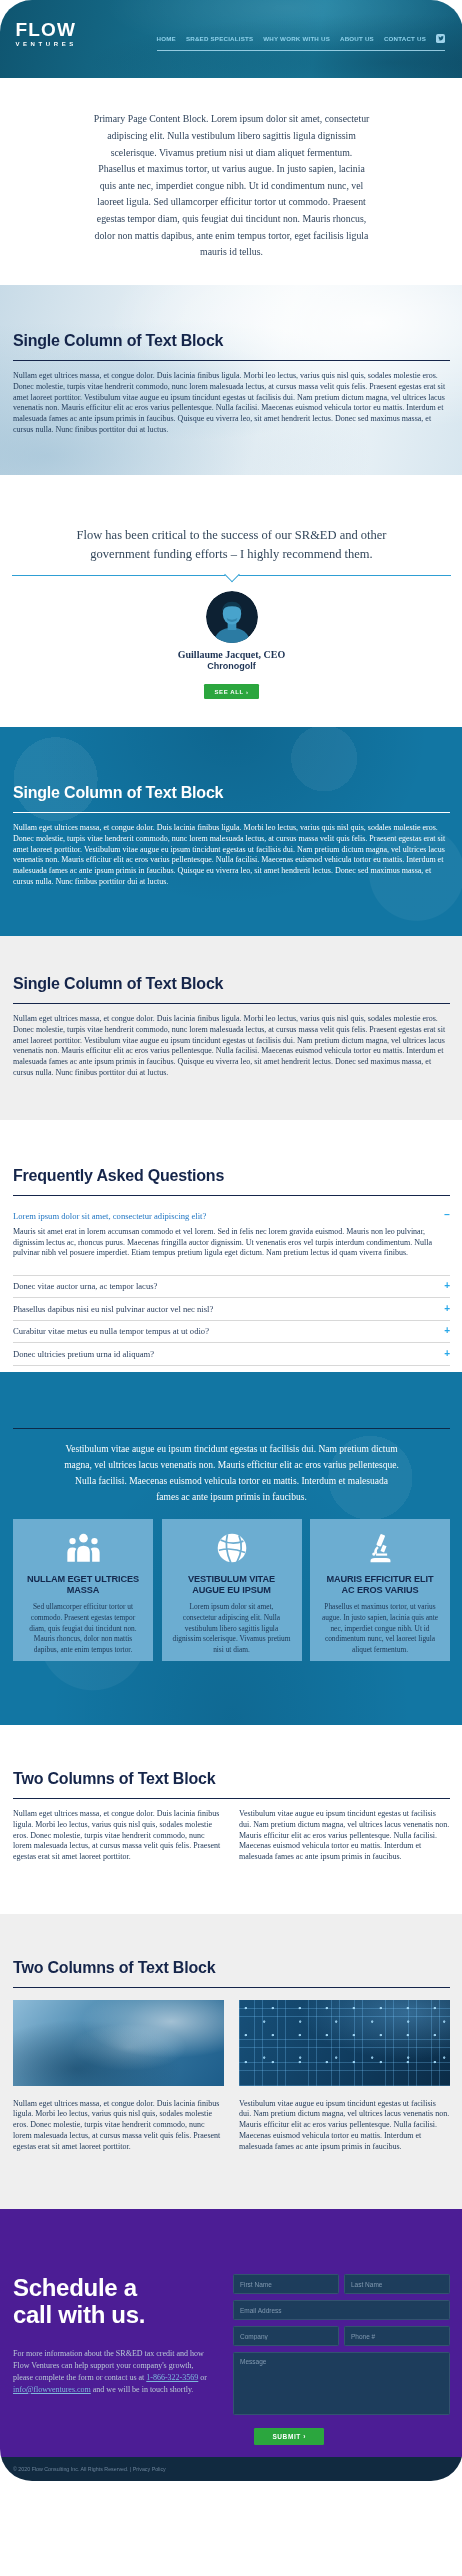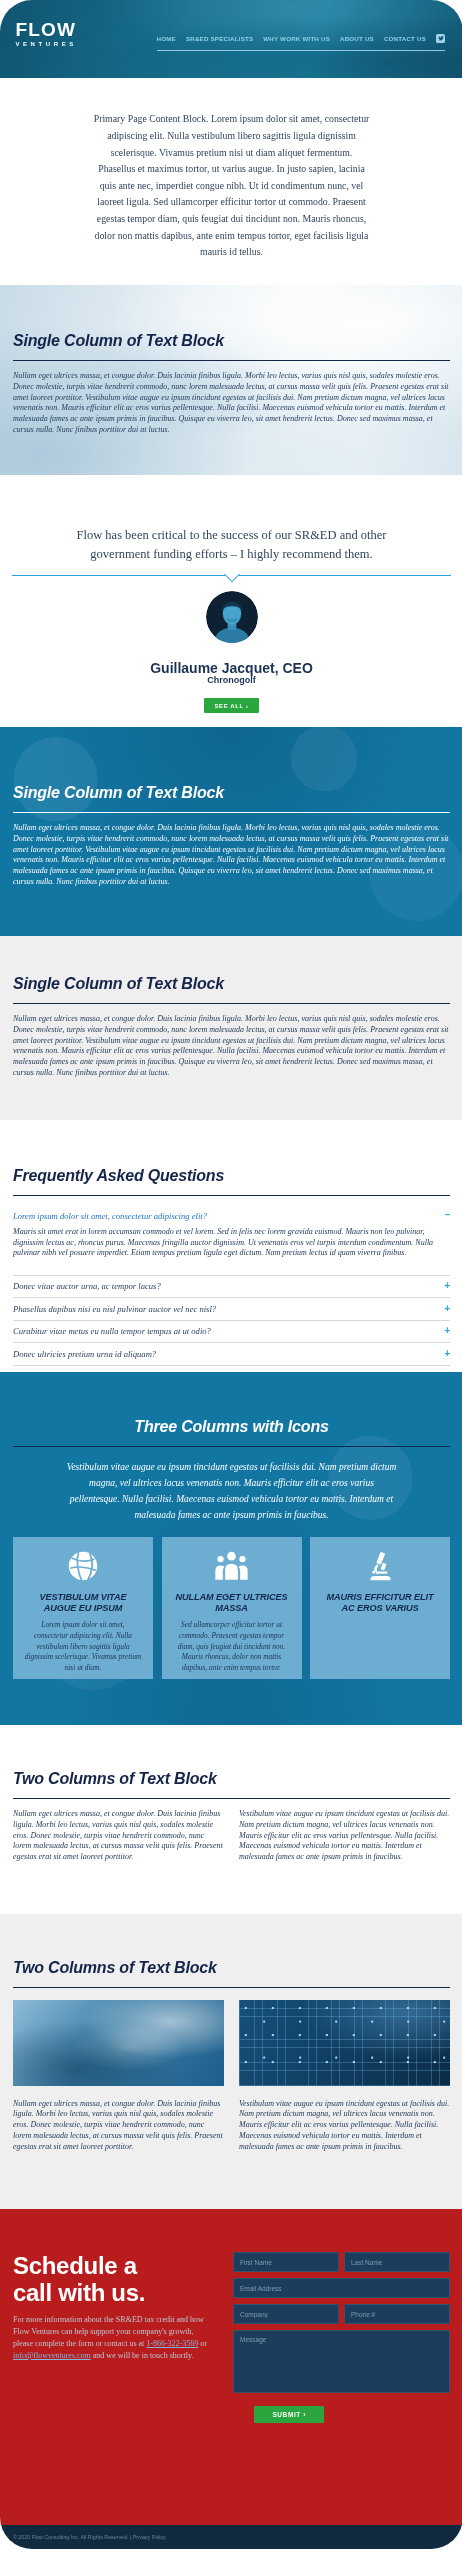--- a/index.html
+++ b/index.html
@@ -27,21 +27,21 @@
     text-decoration:none; white-space:nowrap; cursor:pointer; }
   .tw-icon { width:9px; height:9px; display:inline-block; }
 
   
   .intro { height:207px; padding-top:21.4px; text-align:center; overflow:hidden; }
   .intro h1 { font-size:18px; font-weight:700; color:#1e6183; letter-spacing:-0.2px; }
   .intro p { width:281px; margin:12px auto 10px; font-family:"Liberation Serif", serif;
     font-size:9.8px; line-height:16.6px; color:#30445c; }
 
   
-  .sec { overflow:hidden;font-style:italic; }
+  .sec { overflow:hidden; }
   .sec h2 { font-size:16px; font-weight:700; color:#15254a; letter-spacing:-0.2px; }
   .sec .rule { height:1.2px; background:#15254a; margin-top:9.5px; }
   .sec p.body { font-family:"Liberation Serif", serif; font-size:8px; line-height:10.7px;
     color:#223b5a; margin-top:10.7px; }
   .sec-light {
     height:190px; padding-top:47px;
     background:
       radial-gradient(ellipse at 80% 20%, rgba(255,255,255,0.9), transparent 50%),
       radial-gradient(ellipse at 10% 90%, rgba(140,180,205,0.55), transparent 55%),
       radial-gradient(ellipse at 40% 50%, rgba(190,215,230,0.6), transparent 45%),
@@ -50,21 +50,21 @@
 
   
   .testimonial { height:252px; padding-top:51px; text-align:center; overflow:hidden; }
   .testimonial .quote { width:356px; margin:0 auto; font-family:"Liberation Serif", serif;
     font-size:12.5px; line-height:19px; color:#33475b; }
   .quote-rule { position:relative; height:1.2px; background:#2e9fd4; margin:10.7px 12px 0; }
   .quote-tail { position:absolute; left:50%; top:-5.3px; width:10.7px; height:10.7px; background:#fff;
     border-right:1.2px solid #2e9fd4; border-bottom:1.2px solid #2e9fd4;
     transform:translateX(-50%) rotate(45deg); }
   .avatar { width:52px; height:52px; border-radius:50%; overflow:hidden; margin:15.4px auto 0; display:block; }
-  .t-name { margin-top:20px; font-size:14px; font-weight:700; color:#1d3354; line-height:11.3px; }
+  .t-name { margin-top:6px; font-size:10px; font-weight:700; color:#1d3354; line-height:11.3px;font-family:Liberation Serif, serif; }
   .t-company { font-size:9px; font-weight:700; color:#1d3354; line-height:11.3px; }
   .btn-green { display:inline-block; margin-top:12px; background:#2ba63e; color:#fff;
     font-size:6px; font-weight:700; letter-spacing:0.6px; padding:4.7px 10.7px; border:none;
     border-radius:1.2px; cursor:pointer; }
 
   
   .sec-blue1 {
     height:209px; padding-top:57px;
     background:
       radial-gradient(circle at 12% 25%, rgba(255,255,255,0.07) 0 42px, transparent 42px),
@@ -133,25 +133,25 @@
       radial-gradient(circle at 70% 60%, rgba(170,225,255,0.8) 0.9px, transparent 1.5px),
       repeating-linear-gradient(0deg, rgba(120,200,255,0.28) 0 0.6px, transparent 0.6px 7.7px),
       repeating-linear-gradient(90deg, rgba(120,200,255,0.28) 0 0.6px, transparent 0.6px 7.7px),
       radial-gradient(ellipse at 80% 15%, rgba(120,200,255,0.35), transparent 45%),
       linear-gradient(120deg,#175079 0%,#0f3a5c 60%,#0b2c47 100%);
     background-size: 27px 27px, 36px 36px, auto, auto, auto, auto;
   }
   .cols-under { margin-top:13px; }
 
   
-  .cta { height:316px; background:#b91c1c; padding-top:43px; overflow:hidden; }
+  .cta { height:248px; background:#4c1d95; padding-top:65px; overflow:hidden; }
   .cta-grid { display:flex; justify-content:space-between; }
   .cta-left { width:202px; }
   .cta-left h2 { font-size:24px; line-height:27px; font-weight:700; color:#fff; letter-spacing:-0.3px; }
-  .cta-left p { margin-top:8px; font-family:"Liberation Serif", serif; font-size:8px;
+  .cta-left p { margin-top:20px; font-family:"Liberation Serif", serif; font-size:8px;
     line-height:12px; color:#b9c9d6; }
   .cta-left a { color:#7db8dc; text-decoration:underline; cursor:pointer; }
   .cta-form { width:217px; }
   .form-row { display:flex; justify-content:space-between; margin-bottom:6px; }
   .cta-form input, .cta-form textarea {
     background:#1d3d5c; border:0.6px solid #33536f; border-radius:1.2px; color:#cfdce8;
     font-family:"Liberation Sans", sans-serif; font-size:6.5px; padding:0 6px; height:20px; outline:none;
   }
   .cta-form input::placeholder, .cta-form textarea::placeholder { color:#8099b0; }
   .in-half { width:106px; }
@@ -270,65 +270,65 @@
         <div class="faq-item">
           <span class="q">Donec ultricies pretium urna id aliquam?</span>
           <span class="icon-plus">+</span>
         </div>
       </div>
     </div>
   </section>
 
   <section class="sec sec-3col">
     <div class="container">
-      <h2>Three Columns with Icons</h2>
       <div class="rule"></div>
       <p class="intro-p">Vestibulum vitae augue eu ipsum tincidunt egestas ut facilisis dui. Nam pretium dictum magna, vel ultrices lacus venenatis non. Mauris efficitur elit ac eros varius pellentesque. Nulla facilisi. Maecenas euismod vehicula tortor eu mattis. Interdum et malesuada fames ac ante ipsum primis in faucibus.</p>
       <div class="cards">
+        <div class="card">
+          <div class="card-icon">
+            <svg viewBox="0 0 64 52" width="37" height="30" fill="#fff">
+              <circle cx="32" cy="9" r="7.5"></circle>
+              <path d="M21 50 V33 q0-11 11-11 t11 11 V50 z"></path>
+              <circle cx="13" cy="14" r="5.5"></circle>
+              <path d="M4 50 V34 q0-9 9-9 q4 0 6.5 2.2 q-2.5 3.3-2.5 7.8 V50 z"></path>
+              <circle cx="51" cy="14" r="5.5"></circle>
+              <path d="M60 50 V34 q0-9-9-9 q-4 0-6.5 2.2 q2.5 3.3 2.5 7.8 V50 z"></path>
+            </svg>
+          </div>
+          <h3>NULLAM EGET ULTRICES MASSA</h3>
+          <p>Sed ullamcorper efficitur tortor ut commodo. Praesent egestas tempor diam, quis feugiat dui tincidunt non. Mauris rhoncus, dolor non mattis dapibus, ante enim tempus tortor.</p>
+        </div>
         <div class="card">
           <div class="card-icon">
             <svg viewBox="0 0 56 56" width="32" height="32">
               <circle cx="28" cy="28" r="25" fill="#fff"></circle>
               <g stroke="#6cadd1" stroke-width="3" fill="none">
                 <path d="M8 14 q20 10 40 2"></path>
                 <path d="M5 32 q23-6 46 4"></path>
                 <path d="M20 4 q-6 24 6 50"></path>
                 <path d="M40 6 q10 22-4 48"></path>
               </g>
             </svg>
           </div>
           <h3>VESTIBULUM VITAE AUGUE EU IPSUM</h3>
           <p>Lorem ipsum dolor sit amet, consectetur adipiscing elit. Nulla vestibulum libero sagittis ligula dignissim scelerisque. Vivamus pretium nisi ut diam.</p>
         </div>
         <div class="card">
           <div class="card-icon">
-            <svg viewBox="0 0 64 52" width="37" height="30" fill="#fff">
-              <circle cx="32" cy="9" r="7.5"></circle>
-              <path d="M21 50 V33 q0-11 11-11 t11 11 V50 z"></path>
-              <circle cx="13" cy="14" r="5.5"></circle>
-              <path d="M4 50 V34 q0-9 9-9 q4 0 6.5 2.2 q-2.5 3.3-2.5 7.8 V50 z"></path>
-              <circle cx="51" cy="14" r="5.5"></circle>
-              <path d="M60 50 V34 q0-9-9-9 q-4 0-6.5 2.2 q2.5 3.3 2.5 7.8 V50 z"></path>
-            </svg>
-          </div>
-          <h3>NULLAM EGET ULTRICES MASSA</h3>
-          <p>Sed ullamcorper efficitur tortor ut commodo. Praesent egestas tempor diam, quis feugiat dui tincidunt non. Mauris rhoncus, dolor non mattis dapibus, ante enim tempus tortor.</p>
-        </div>
-        <div class="card">
-          <div class="card-icon">
             <svg viewBox="0 0 56 56" width="31" height="31" fill="#fff">
               <rect x="24" y="2" width="9" height="22" rx="2" transform="rotate(22 28 13)"></rect>
               <path d="M22 24 q-7 6-5 14 l5-1 q-2-7 3-10 z"></path>
               <rect x="30" y="22" width="7" height="12" transform="rotate(22 33 28)"></rect>
               <rect x="20" y="37" width="20" height="4"></rect>
               <path d="M10 50 q0-5 8-5 h20 q8 0 8 5 v3 H10 z"></path>
               <circle cx="16" cy="38" r="3"></circle>
             </svg>
           </div>
           <h3>MAURIS EFFICITUR ELIT AC EROS VARIUS</h3>
+          <p>Phasellus et maximus tortor, ut varius augue. In justo sapien, lacinia quis ante nec, imperdiet congue nibh. Ut id condimentum nunc, vel laoreet ligula aliquet fermentum.</p>
         </div>
       </div>
     </div>
   </section>
 
   <section class="sec two-col-white">
     <div class="container">
       <h2>Two Columns of Text Block</h2>
       <div class="rule"></div>
       <div class="cols">

